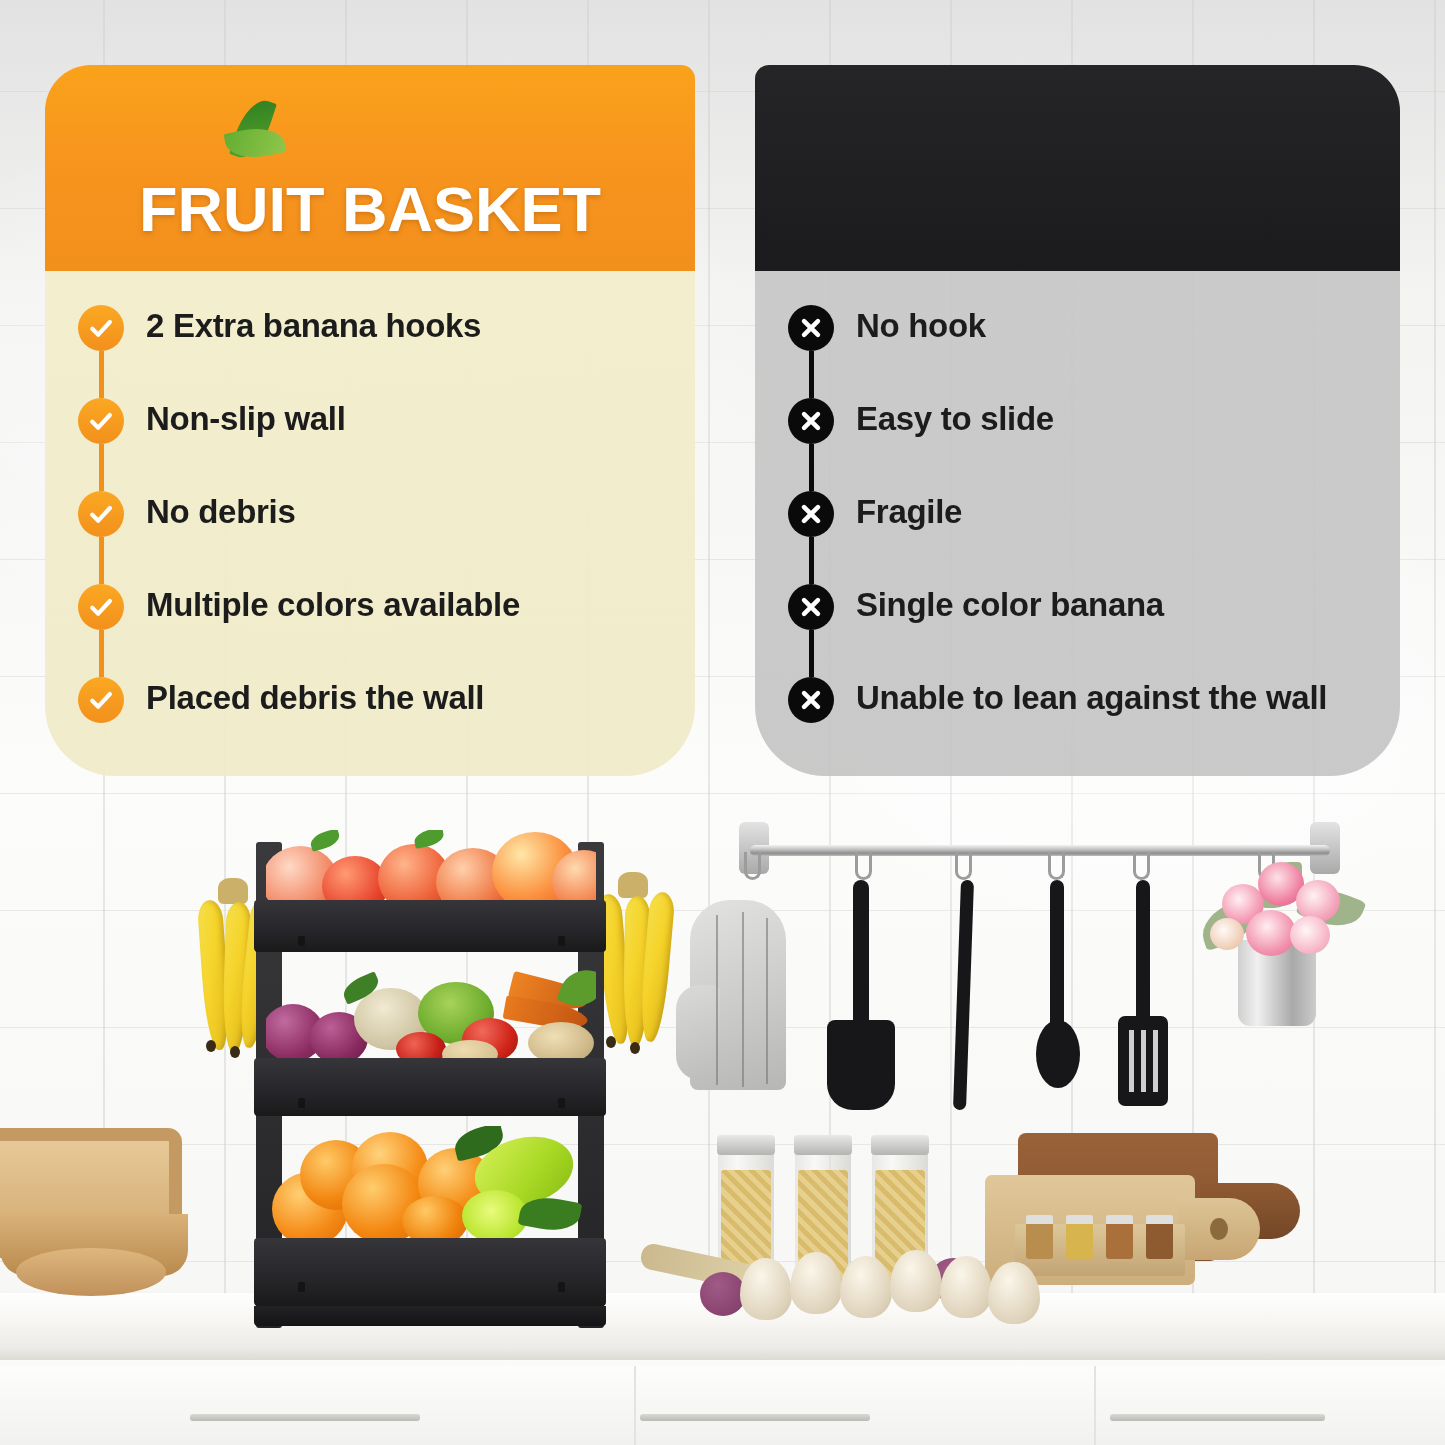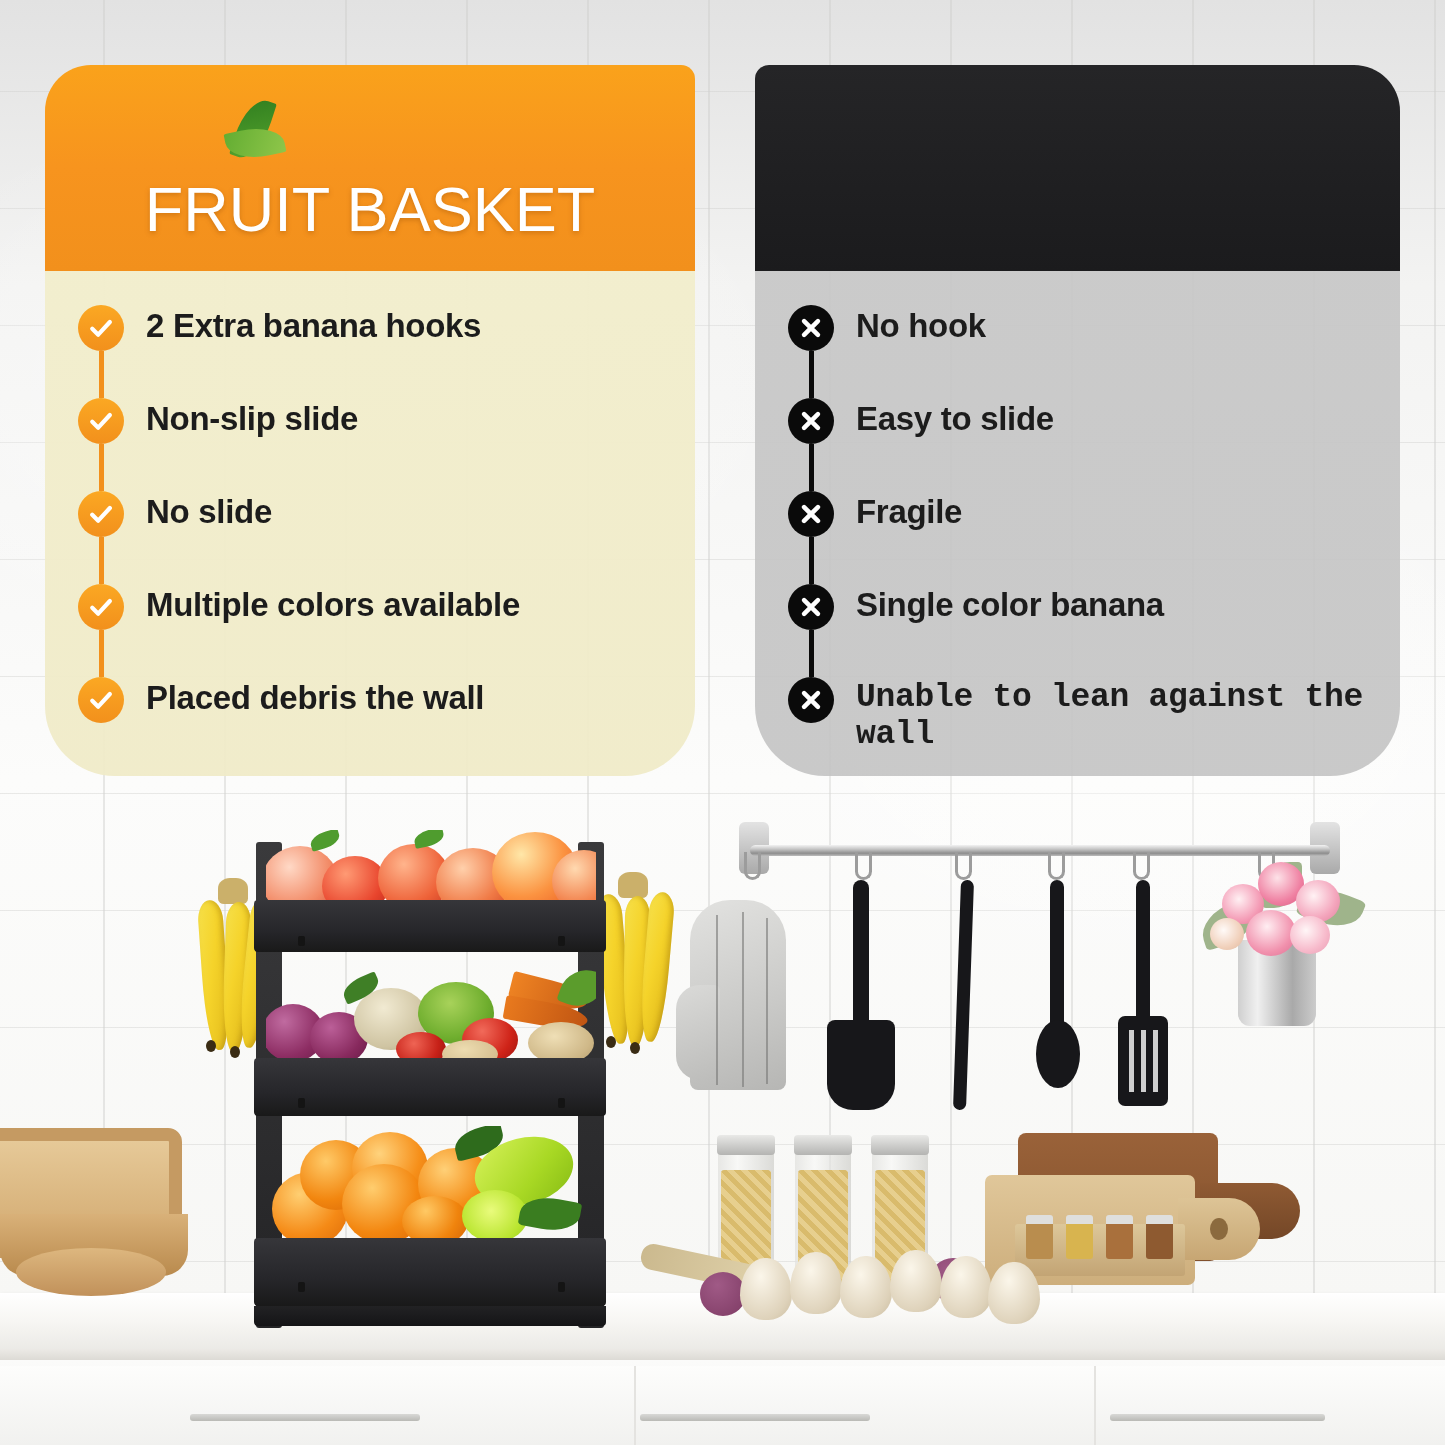--- a/index.html
+++ b/index.html
@@ -235,21 +235,21 @@
     transform: rotate(-12deg);
   }
   .brand-word {
     font-family: "DejaVu Serif", serif; font-weight: bold;
     font-size: 58px; color: #121212; letter-spacing: -1px;
     text-shadow: 0 0 14px rgba(255,255,255,.85), 0 0 26px rgba(255,255,255,.7);
     position: absolute; left: 280px; top: 96px; line-height: 1;
   }
   .head-title {
     position: absolute; left: 45px; top: 178px; width: 650px;
-    text-align: center; font-size: 63px; font-weight: normal; color: #FFFFFF;
+    text-align: center; font-size: 63px; font-weight: bold; color: #FFFFFF;
     letter-spacing: 0px; line-height: 1;
     text-shadow: 0 2px 5px rgba(140,70,0,.35);
   }
   .head-title-right {
     position: absolute; left: 755px; top: 140px; width: 645px;
     text-align: center; font-size: 72px; font-weight: bold; color: #FFFFFF;
     line-height: 1;
   }
 
   .vs-badge {
@@ -489,33 +489,33 @@
 
     <div class="row r-left">
       <div class="icon-col">
         <div class="connector ok" style="height:47px;"></div>
         <div class="bullet ok">
           <svg width="28" height="28" viewBox="0 0 24 24" aria-hidden="true">
               <path d="M4.5 12.6 L9.6 17.7 L19.6 6.9" fill="none" stroke="#ffffff" stroke-width="3.6" stroke-linecap="round" stroke-linejoin="round"></path>
             </svg>
         </div>
       </div>
-      <div class="row-label">Non-slip slide</div>
+      <div class="row-label">Non-slip wall</div>
     </div>
 
     <div class="row r-left">
       <div class="icon-col">
         <div class="connector ok" style="height:47px;"></div>
         <div class="bullet ok">
           <svg width="28" height="28" viewBox="0 0 24 24" aria-hidden="true">
               <path d="M4.5 12.6 L9.6 17.7 L19.6 6.9" fill="none" stroke="#ffffff" stroke-width="3.6" stroke-linecap="round" stroke-linejoin="round"></path>
             </svg>
         </div>
       </div>
-      <div class="row-label">No slide</div>
+      <div class="row-label">No debris</div>
     </div>
 
     <div class="row r-left">
       <div class="icon-col">
         <div class="connector ok" style="height:47px;"></div>
         <div class="bullet ok">
           <svg width="28" height="28" viewBox="0 0 24 24" aria-hidden="true">
               <path d="M4.5 12.6 L9.6 17.7 L19.6 6.9" fill="none" stroke="#ffffff" stroke-width="3.6" stroke-linecap="round" stroke-linejoin="round"></path>
             </svg>
         </div>
@@ -588,18 +588,18 @@
     </div>
 
     <div class="row r-right" style="margin-bottom:0;">
       <div class="icon-col">
         <div class="bullet no">
           <svg width="26" height="26" viewBox="0 0 24 24" aria-hidden="true">
               <path d="M5.6 5.6 L18.4 18.4 M18.4 5.6 L5.6 18.4" fill="none" stroke="#ffffff" stroke-width="4.2" stroke-linecap="round"></path>
             </svg>
         </div>
       </div>
-      <div class="row-label" style="max-width:540px;font-family:Liberation Mono, monospace;">Unable to lean against the wall</div>
+      <div class="row-label" style="max-width:540px;">Unable to lean against the wall</div>
     </div>
   </div>
 
 
 </div>
 
 </body></html>

